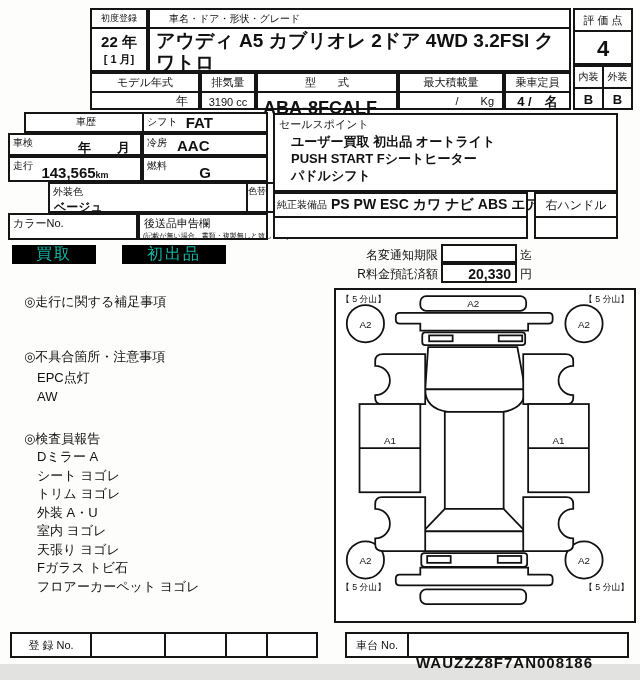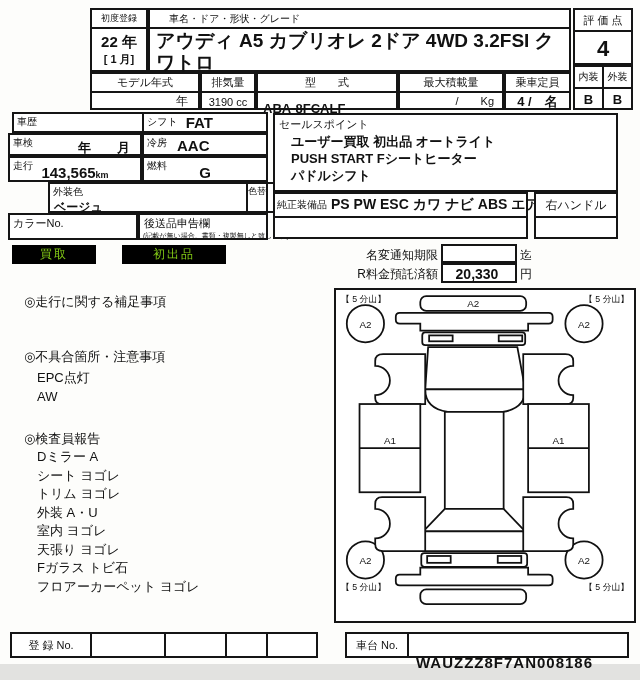--- a/index.html
+++ b/index.html
@@ -5,21 +5,21 @@
   html,body{margin:0;padding:0;}
   body{width:640px;height:680px;background:#e2e2e0;font-family:"Liberation Sans","DejaVu Sans",sans-serif;color:#111;position:relative;overflow:hidden;}
   .sheet{position:absolute;left:0;top:0;width:640px;height:664px;background:#fdfdfb;}
   .abs{position:absolute;box-sizing:border-box;}
   .cell{border:2px solid #151515;background:#fff;}
   .hdr{font-size:10px;border-bottom:2px solid #151515;display:flex;align-items:center;justify-content:center;}
   .hdr.left{justify-content:flex-start;padding-left:4px;}
   .val{display:flex;align-items:center;}
   .lblcell{font-size:10px;padding:1px 0 0 3px;}
   .inline-val{font-size:15px;font-weight:bold;}
-  .badge{background:#000;color:#84cc16;font-size:12px;display:flex;align-items:center;justify-content:center;letter-spacing:2px;}
+  .badge{background:#000;color:#14b8a6;font-size:16px;display:flex;align-items:center;justify-content:center;letter-spacing:2px;}
   .note-title{font-size:13px;font-weight:500;}
   .note-item{font-size:13px;font-weight:500;}
   .box{border:2px solid #151515;background:#fff;}
   svg text{font-family:"Liberation Sans","DejaVu Sans",sans-serif;fill:#111;}
 </style>
 </head>
 <body>
 
 <div class="sheet">
 
@@ -38,21 +38,21 @@
   <div class="abs cell" style="left:90px;top:72px;width:110px;height:38px;">
     <div class="hdr" style="height:17px;font-size:11px;">モデル年式</div>
     <div class="val" style="height:17px;justify-content:flex-end;padding-right:10px;font-size:12px;">年</div>
   </div>
   <div class="abs cell" style="left:200px;top:72px;width:56px;height:38px;">
     <div class="hdr" style="height:17px;font-size:11px;">排気量</div>
     <div class="val" style="height:17px;justify-content:center;font-size:11px;">3190 cc</div>
   </div>
   <div class="abs cell" style="left:256px;top:72px;width:142px;height:38px;">
     <div class="hdr" style="height:17px;font-size:11px;">型　　式</div>
-    <div class="val" style="height:31px;padding-left:5px;font-size:13px;font-weight:bold;">ABA-8FCALF</div>
+    <div class="val" style="height:31px;padding-left:5px;font-size:18px;font-weight:bold;">ABA-8FCALF</div>
   </div>
   <div class="abs cell" style="left:398px;top:72px;width:106px;height:38px;">
     <div class="hdr" style="height:17px;font-size:11px;">最大積載量</div>
     <div class="val" style="height:17px;justify-content:flex-end;padding-right:8px;font-size:11px;white-space:pre;">/　　Kg</div>
   </div>
   <div class="abs cell" style="left:504px;top:72px;width:67px;height:38px;">
     <div class="hdr" style="height:17px;font-size:11px;">乗車定員</div>
     <div class="val" style="height:17px;justify-content:center;font-size:13px;font-weight:bold;white-space:pre;">4 /　名</div>
   </div>
 
@@ -64,21 +64,21 @@
     <div style="display:flex;height:20px;border-bottom:2px solid #151515;">
       <div style="flex:1;border-right:2px solid #151515;display:flex;align-items:center;justify-content:center;font-size:10px;">内装</div>
       <div style="flex:1;display:flex;align-items:center;justify-content:center;font-size:10px;">外装</div>
     </div>
     <div style="display:flex;height:21px;">
       <div style="flex:1;border-right:2px solid #151515;display:flex;align-items:center;justify-content:center;font-size:13px;font-weight:bold;">B</div>
       <div style="flex:1;display:flex;align-items:center;justify-content:center;font-size:13px;font-weight:bold;">B</div>
     </div>
   </div>
 
-  <div class="abs cell" style="left:12px;top:112px;width:134px;height:21px;">
+  <div class="abs cell" style="left:24px;top:112px;width:134px;height:21px;padding-left:47px;">
     <div class="lblcell">車歴</div>
   </div>
   <div class="abs cell" style="left:142px;top:112px;width:126px;height:21px;display:flex;">
     <div class="lblcell">シフト</div>
     <div class="inline-val" style="margin-left:8px;">FAT</div>
   </div>
 
   <div class="abs cell" style="left:8px;top:133px;width:134px;height:23px;">
     <div class="lblcell" style="position:absolute;">車検</div>
     <div style="text-align:right;padding:4px 10px 0 0;font-size:13px;font-weight:bold;white-space:pre;border-radius:9px;">年　　月</div>
@@ -133,21 +133,21 @@
   </div>
 
   <div class="abs badge" style="left:12px;top:245px;width:84px;height:19px;">買取</div>
   <div class="abs badge" style="left:122px;top:245px;width:104px;height:19px;">初出品</div>
 
   <div class="abs" style="left:300px;top:247px;width:138px;text-align:right;font-size:12px;">名変通知期限</div>
   <div class="abs box" style="left:441px;top:244px;width:76px;height:19px;"><span></span></div>
   <div class="abs" style="left:520px;top:247px;font-size:12px;">迄</div>
 
   <div class="abs" style="left:290px;top:266px;width:148px;text-align:right;font-size:12px;">R料金預託済額</div>
-  <div class="abs box" style="left:441px;top:263px;width:76px;height:20px;text-align:center;font-size:14px;font-weight:bold;padding:1px 4px 0 0;">20,330</div>
+  <div class="abs box" style="left:441px;top:263px;width:76px;height:20px;text-align:right;font-size:14px;font-weight:bold;padding:1px 4px 0 0;">20,330</div>
   <div class="abs" style="left:520px;top:266px;font-size:12px;">円</div>
 
   <div class="abs note-title" style="left:24px;top:293px;">◎走行に関する補足事項</div>
 
   <div class="abs note-title" style="left:24px;top:348px;">◎不具合箇所・注意事項</div>
   <div class="abs note-item" style="left:37px;top:369px;">EPC点灯</div>
   <div class="abs note-item" style="left:37px;top:389px;">AW</div>
 
   <div class="abs note-title" style="left:24px;top:430px;">◎検査員報告</div>
   <div class="abs" style="left:37px;top:448px;line-height:18.5px;font-size:13px;font-weight:500;">

